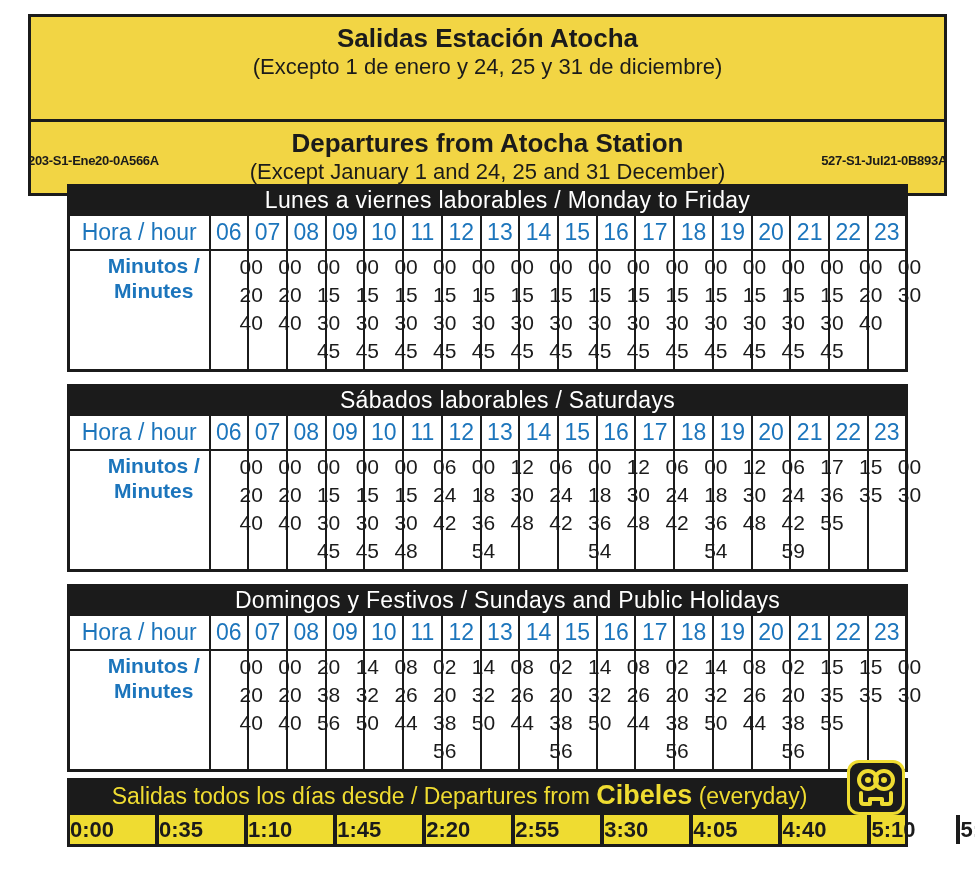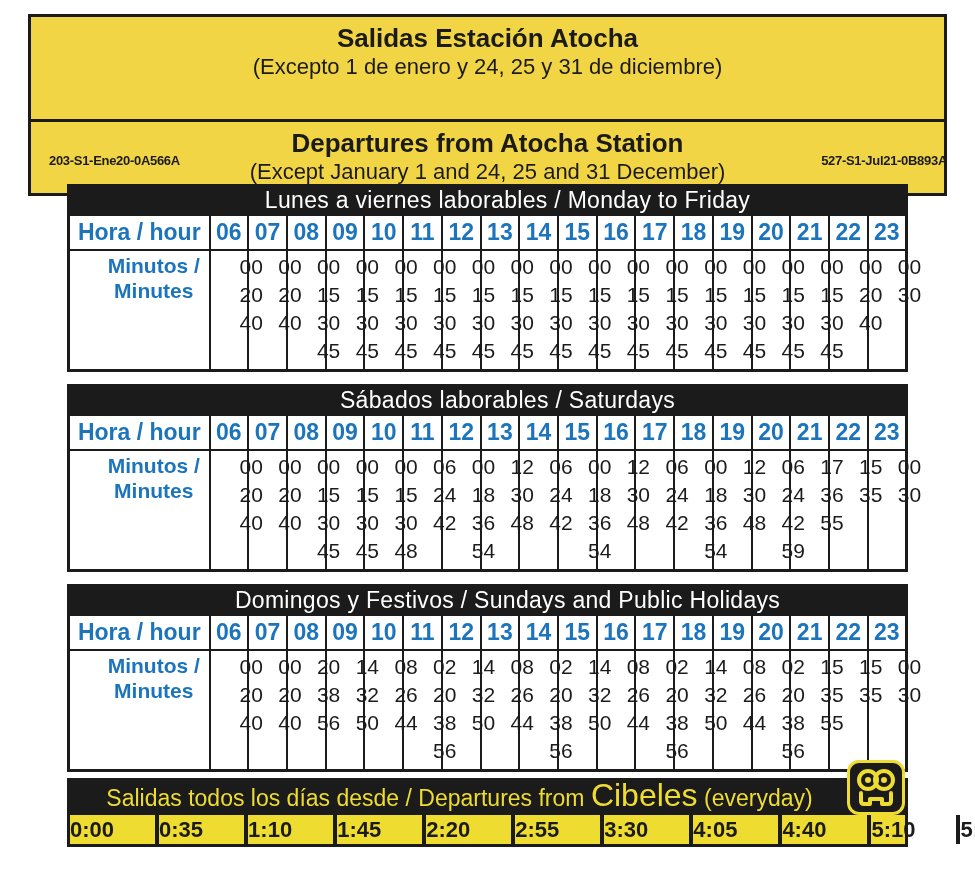--- a/index.html
+++ b/index.html
@@ -21,55 +21,55 @@
   }
   .header-section{padding:6px 0 9px;text-align:center;}
   .header-section + .header-section{border-top:3px solid var(--black);margin-top:31px;}
   .header-title{font-size:26px;font-weight:bold;line-height:31px;}
   .header-sub{font-size:22px;line-height:25px;}
 
   
   .codes{
     position:absolute;left:28px;right:28px;top:153px;
     display:flex;justify-content:space-between;
-    font-size:13px;font-weight:bold;letter-spacing:-0.3px;padding-left:21px;
+    font-size:13px;font-weight:bold;letter-spacing:-0.3px;
   }
 
   
   .tables{position:absolute;left:67px;top:184px;width:841px;}
   table.tt{
     border-collapse:collapse;table-layout:fixed;width:841px;
     border:3px solid var(--black);margin-bottom:12px;background:#fff;
   }
   .tt td{border:2px solid var(--black);padding:0;}
   .tt .tt-title{
     background:var(--black);color:#fff;text-align:center;
     font-size:23px;font-weight:400;height:27px;line-height:27px;letter-spacing:0.3px;padding-left:40px;
   }
   .tt .hour-row td{
     height:33px;text-align:center;color:var(--blue);
-    font-weight:bold;font-size:23px;
+    font-weight:normal;font-size:23px;
   }
   .tt .min-row td{
     height:116px;vertical-align:top;text-align:center;
     font-size:21px;padding-top:2px;padding-left:29px;
   }
   .tt .min-cell div{line-height:28px;}
   .tt .row-label{color:var(--blue);font-weight:bold;}
   .tt .min-label{vertical-align:middle;font-size:20px;line-height:25px;}
   col.col-label{width:141px;}
 
   
   .cibeles{position:absolute;left:67px;top:778px;width:841px;}
   .cibeles-bar{
     background:var(--black);color:var(--yellow-bright);
     height:34px;line-height:34px;text-align:center;font-size:23px;
     padding-right:56px;box-sizing:border-box;
   }
-  .cibeles-bold{font-weight:normal;font-size:32px;}
+  .cibeles-bold{font-weight:bold;font-size:27px;}
   .cibeles-times{
     display:flex;border:3px solid var(--black);background:var(--yellow-bright);gap:41px;
   }
   .cibeles-times .time-cell{
     flex:1;text-align:center;font-size:22px;font-weight:bold;
     line-height:29px;height:29px;color:var(--black);
   }
   .cibeles-times .time-cell + .time-cell{border-left:4px solid var(--black);}
 
   .owl{

